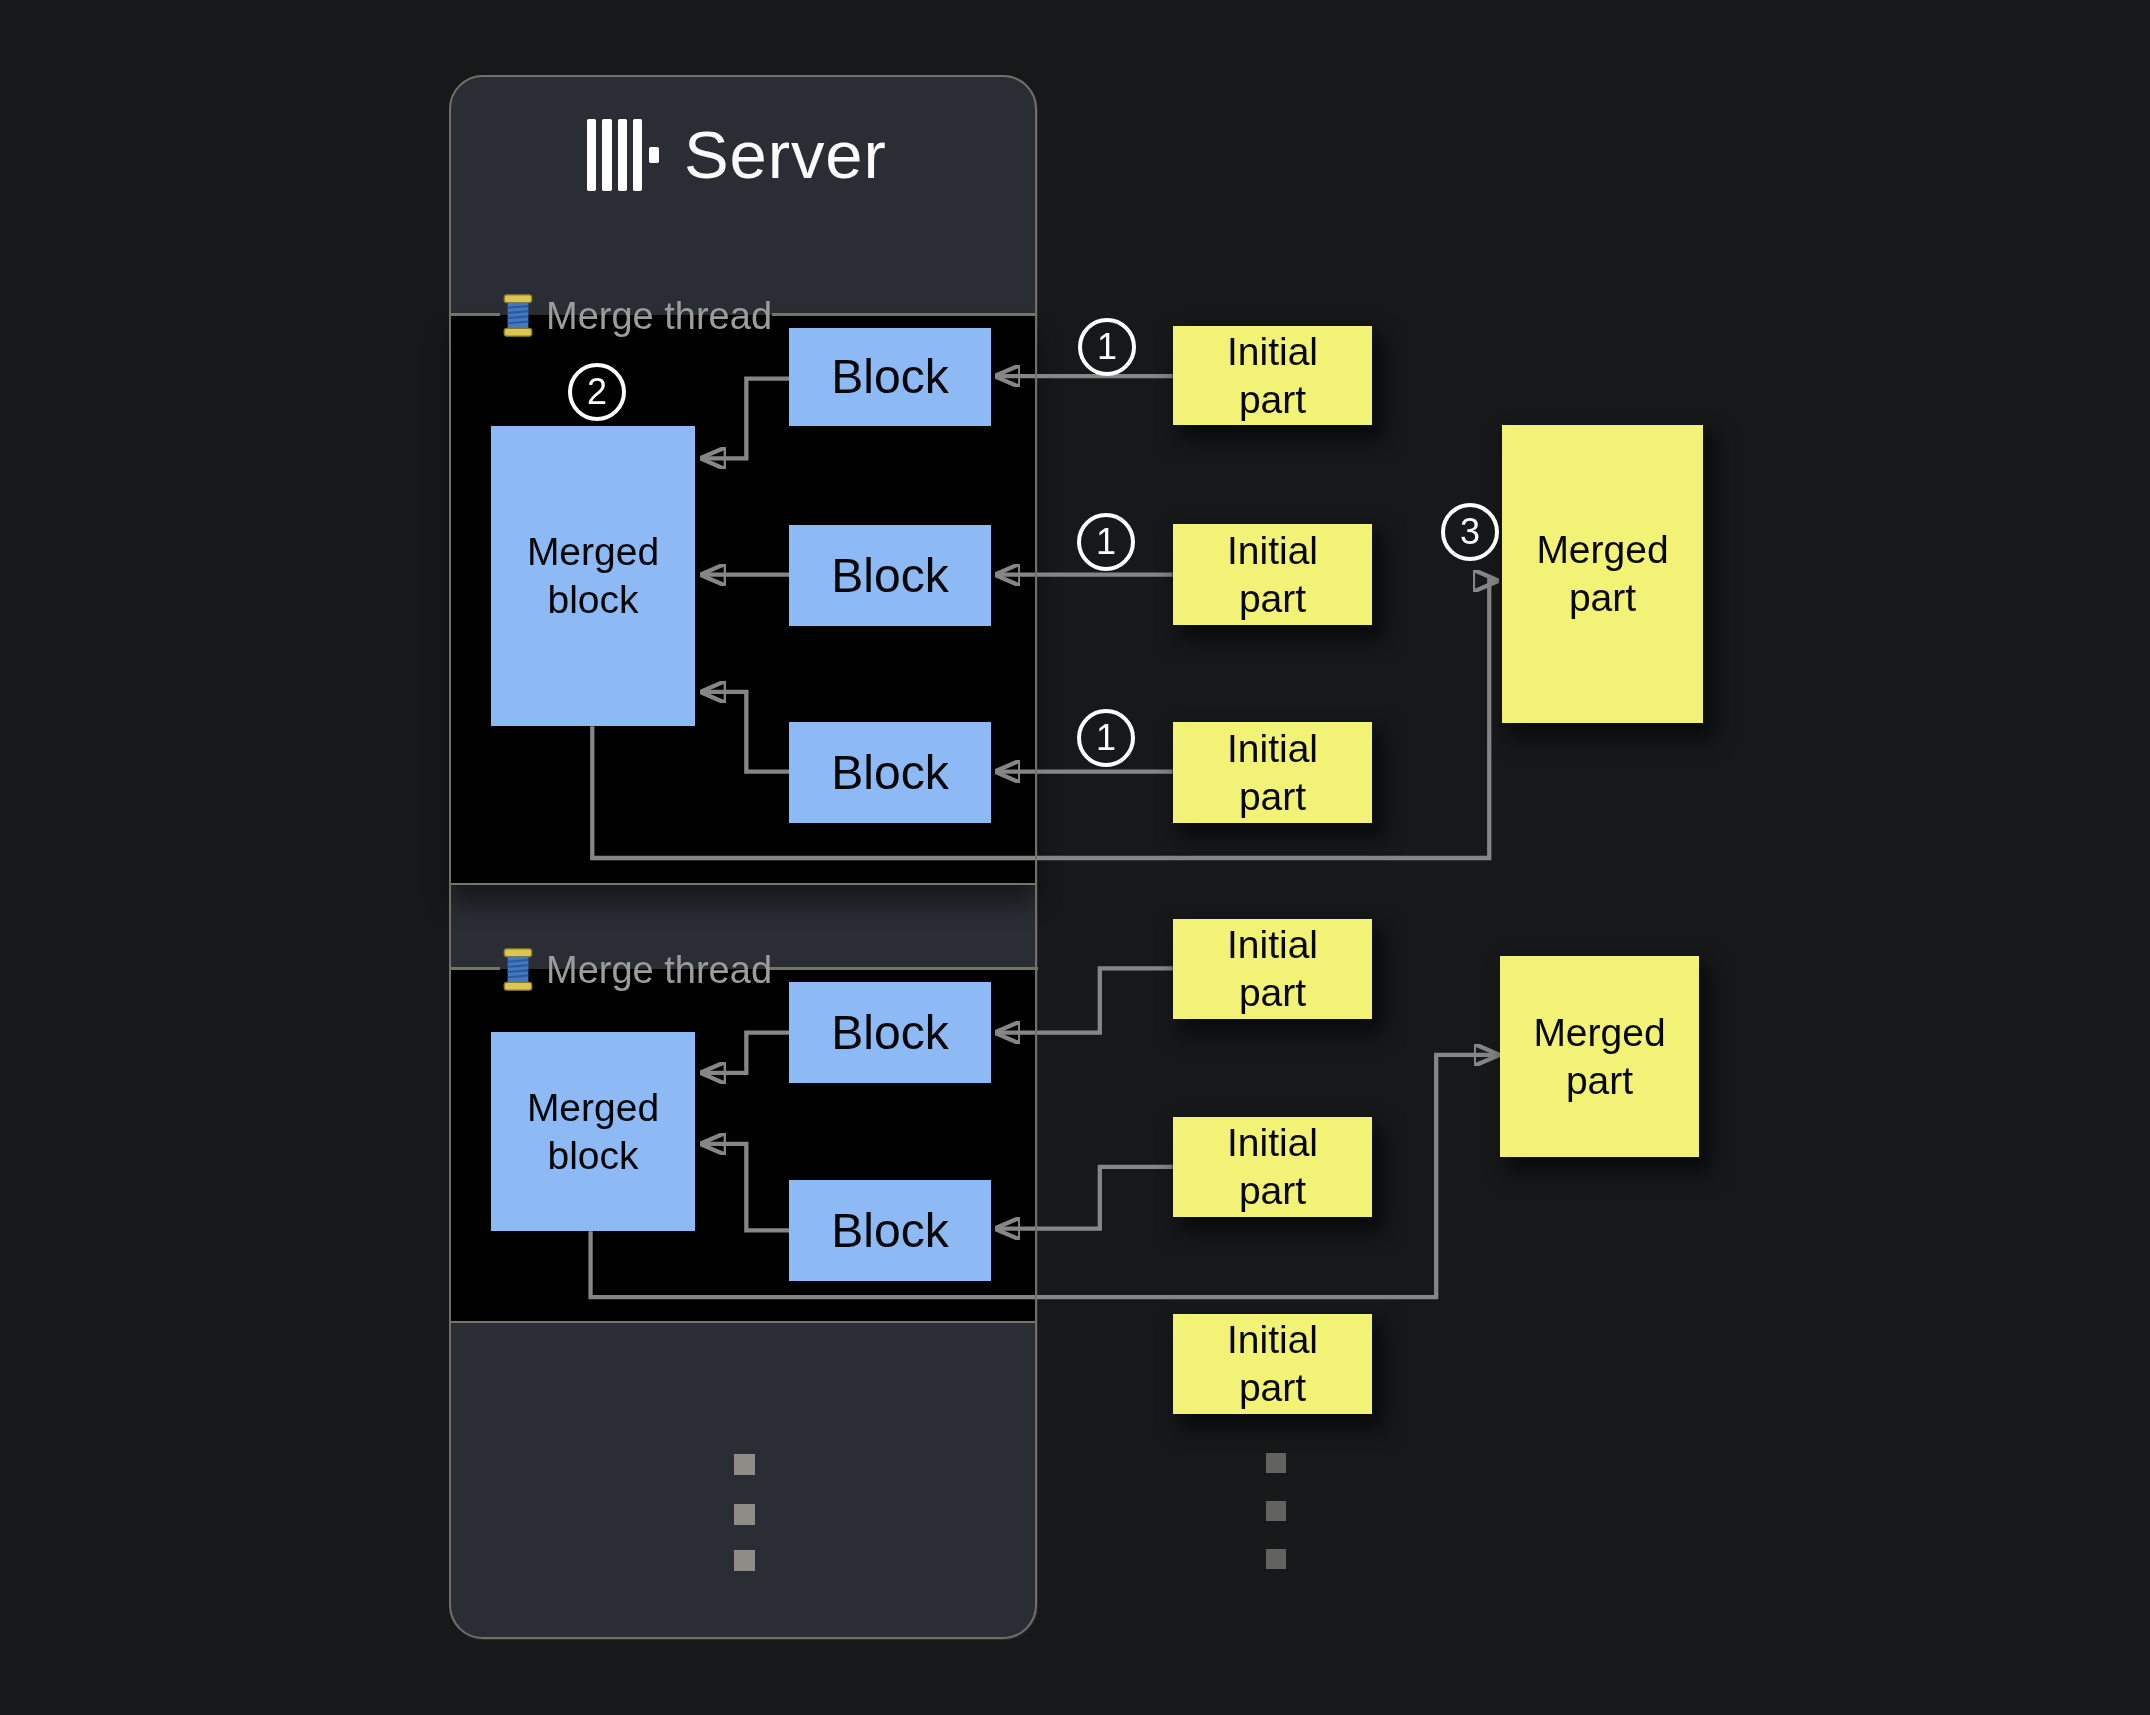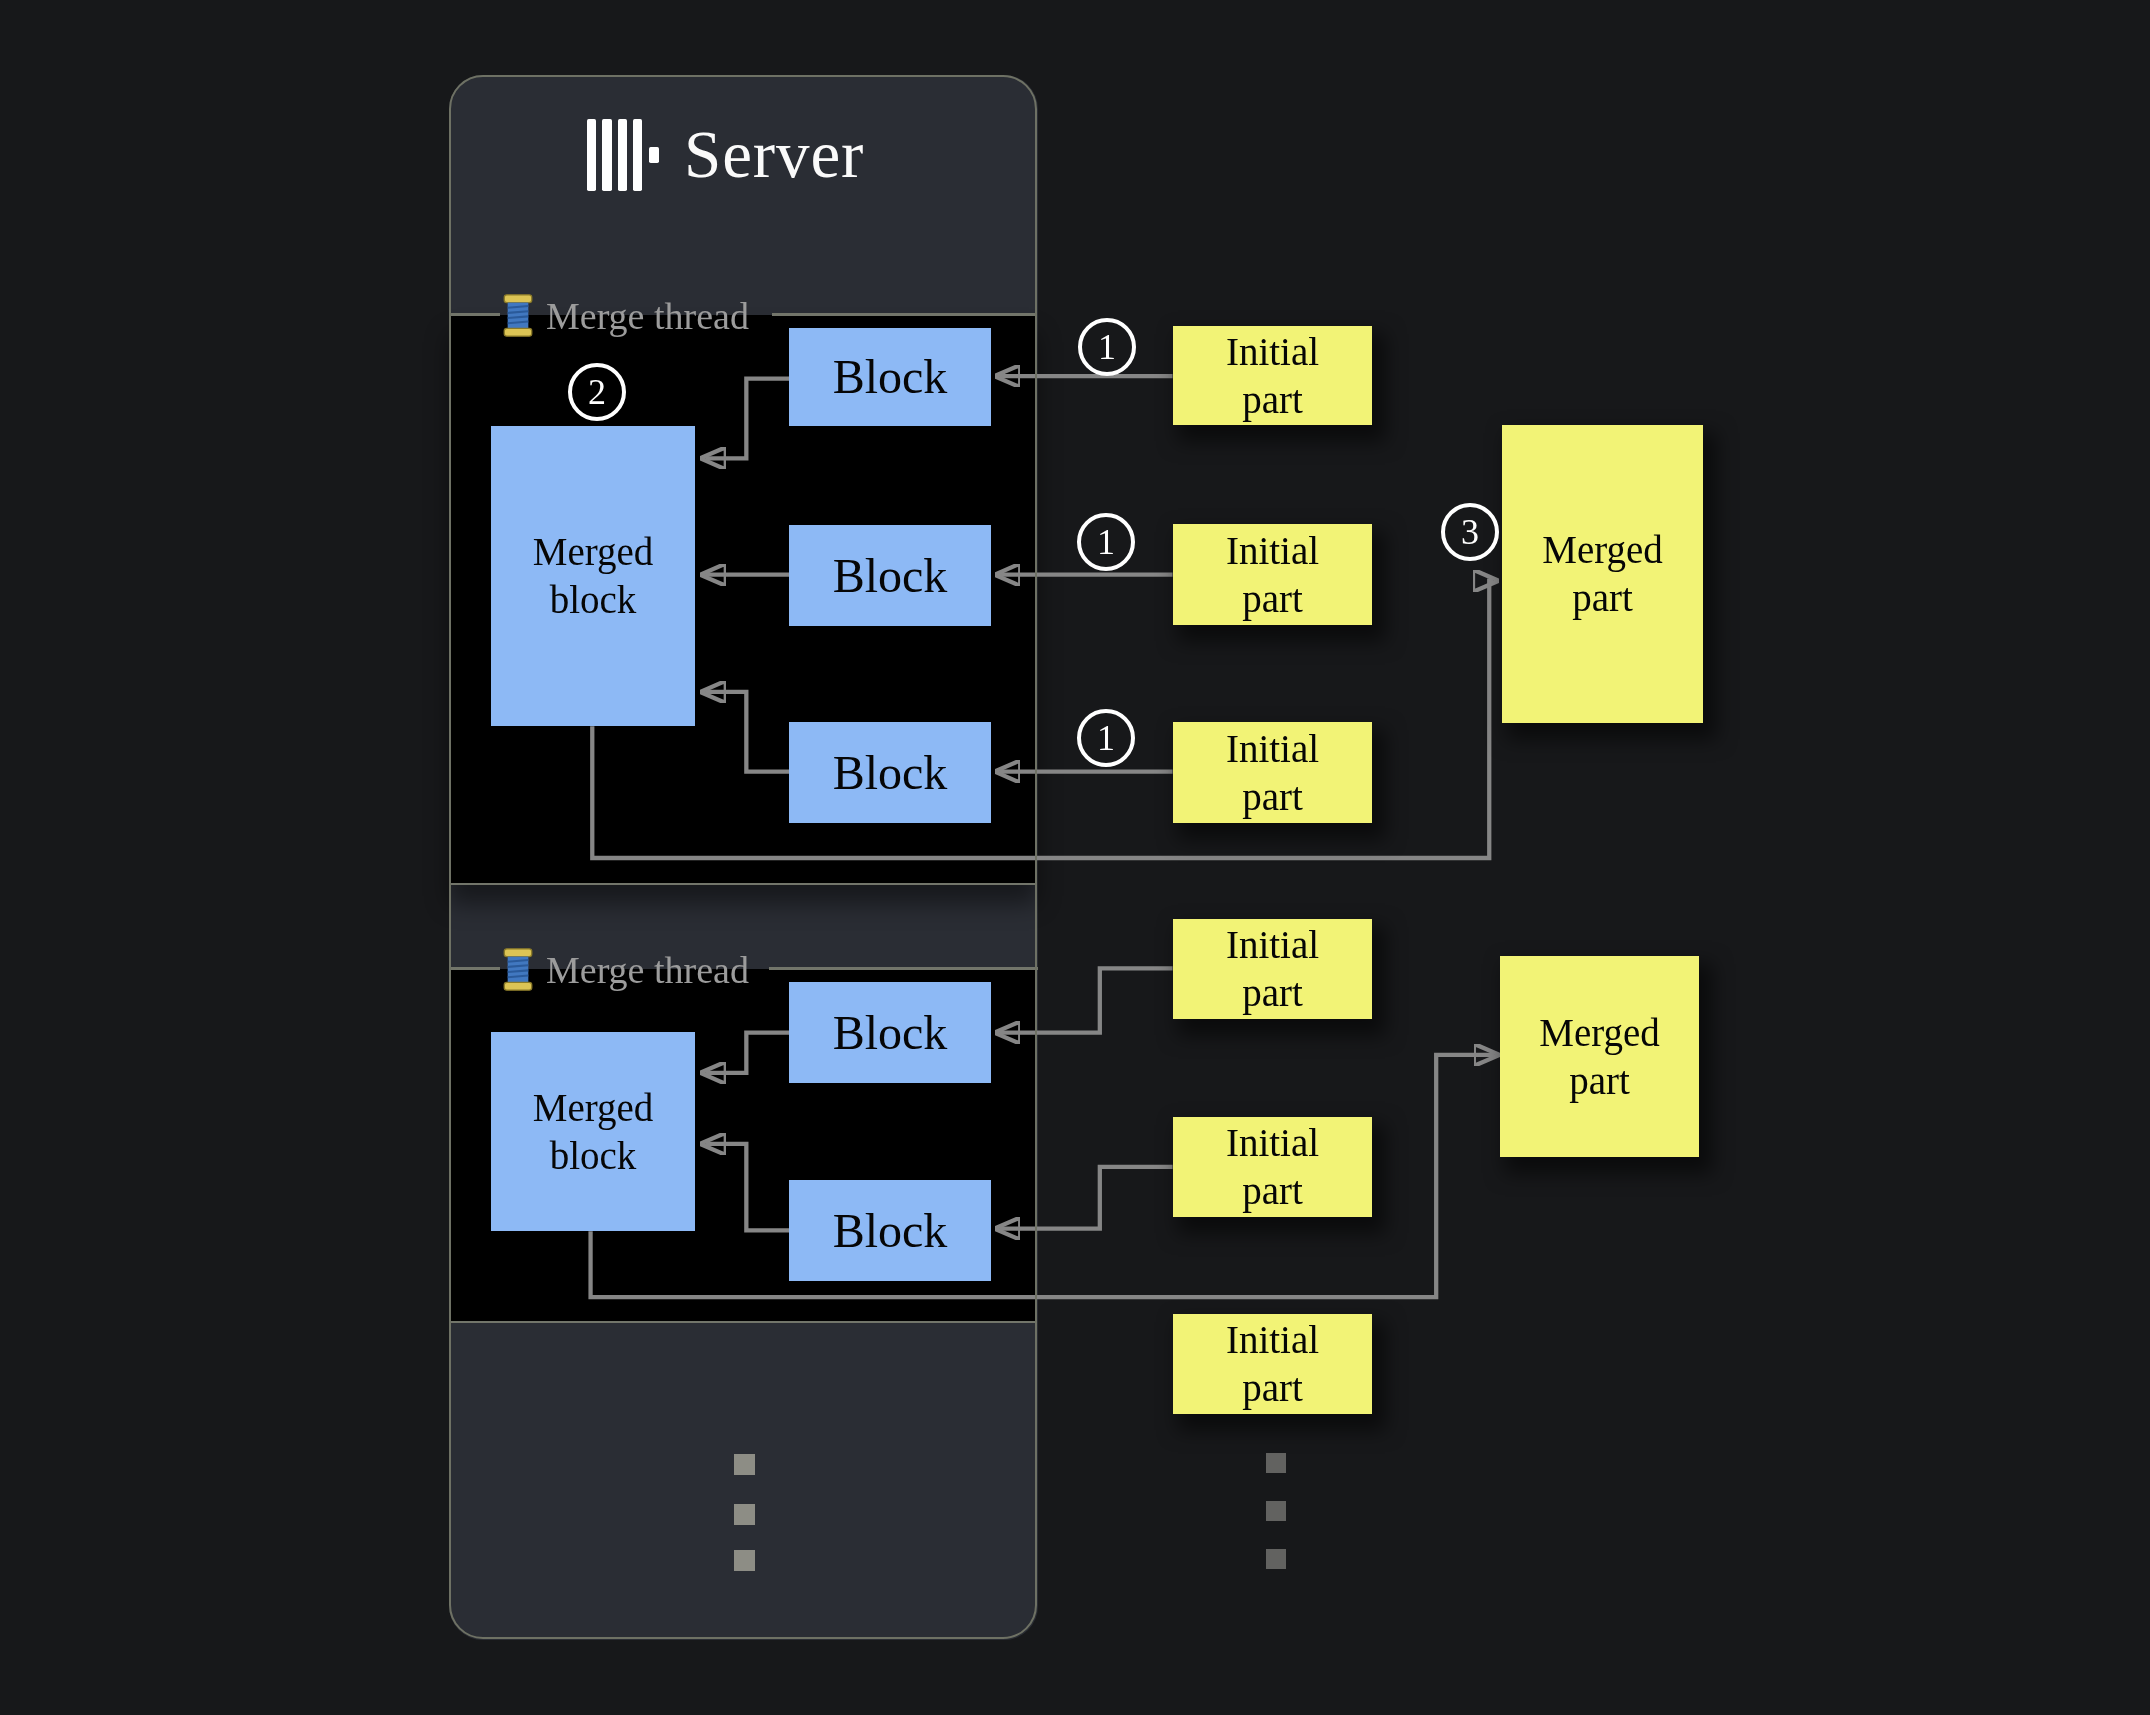--- a/index.html
+++ b/index.html
@@ -1,19 +1,19 @@
 <!DOCTYPE html>
 <html style="font-size:13.7px"><head>
 <meta charset="utf-8">
 <style>
   html,body{margin:0;padding:0;background:#17181a;}
   #canvas{
     position:relative;width:2150px;height:1716px;overflow:hidden;
     background:#17181a;
-    font-family:Liberation Serif, serif;
+    font-family:Liberation Sans, sans-serif;
     -webkit-font-smoothing:antialiased;
   }
   .abs{position:absolute;}
   
   #server-bg{
     left:449px;top:75px;width:589px;height:1565px;
     background:#2a2d34;border-radius:34px;
   }
   #server-border{
     left:449px;top:75px;width:584px;height:1560px;

